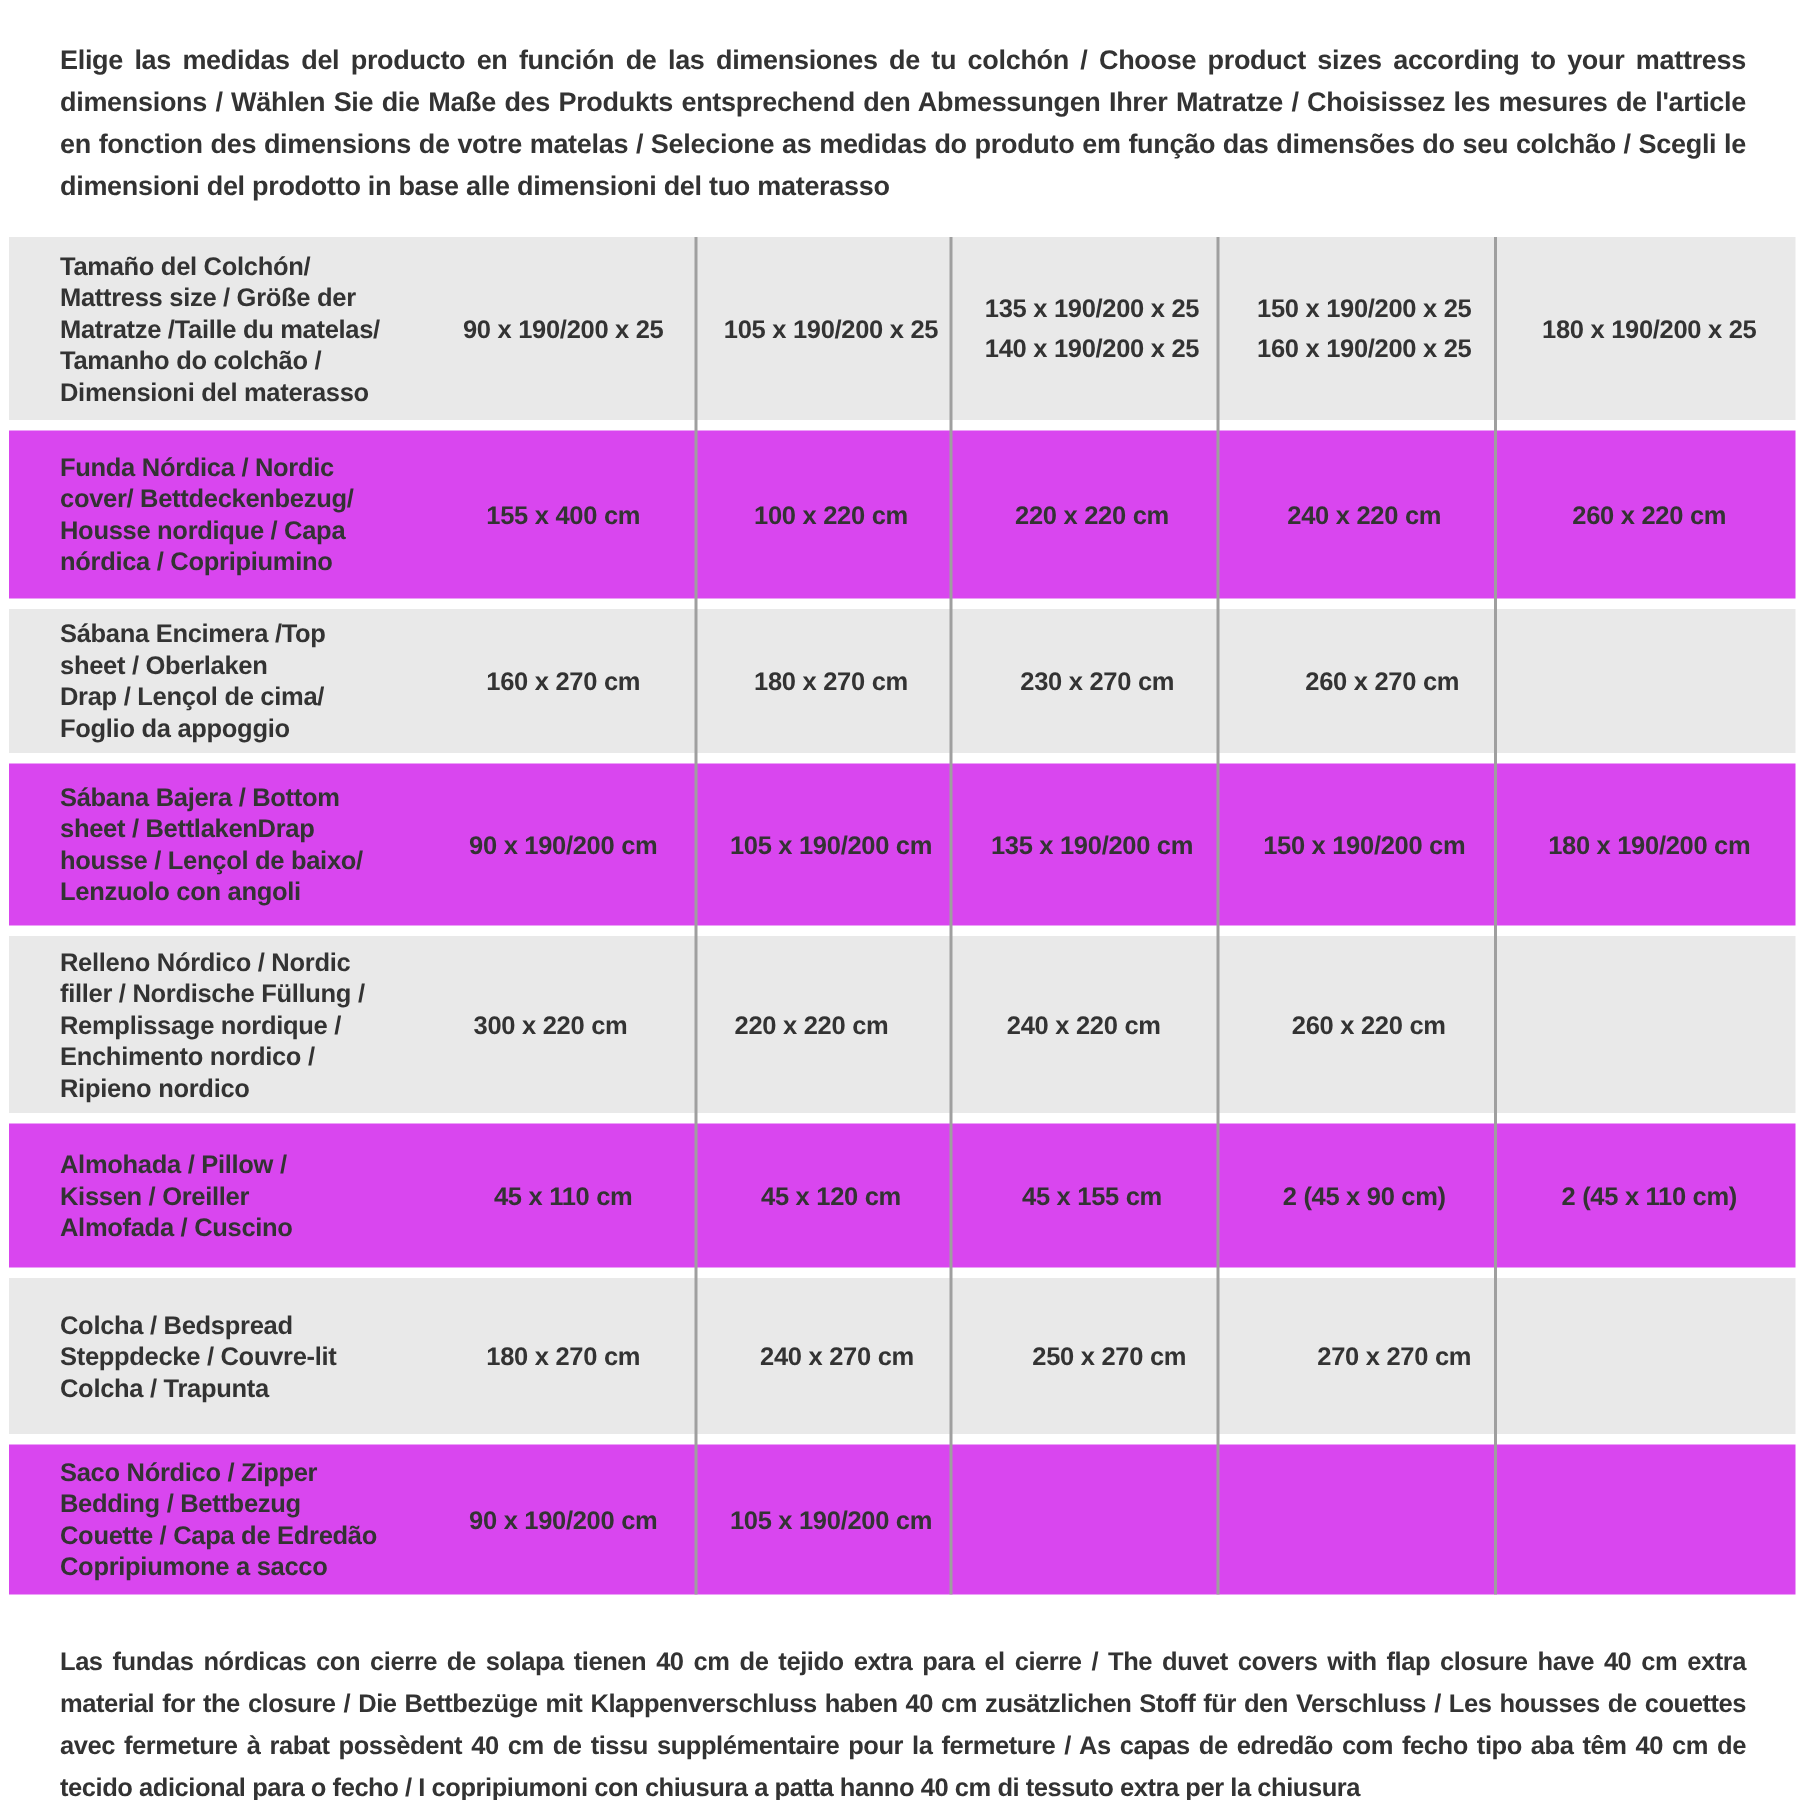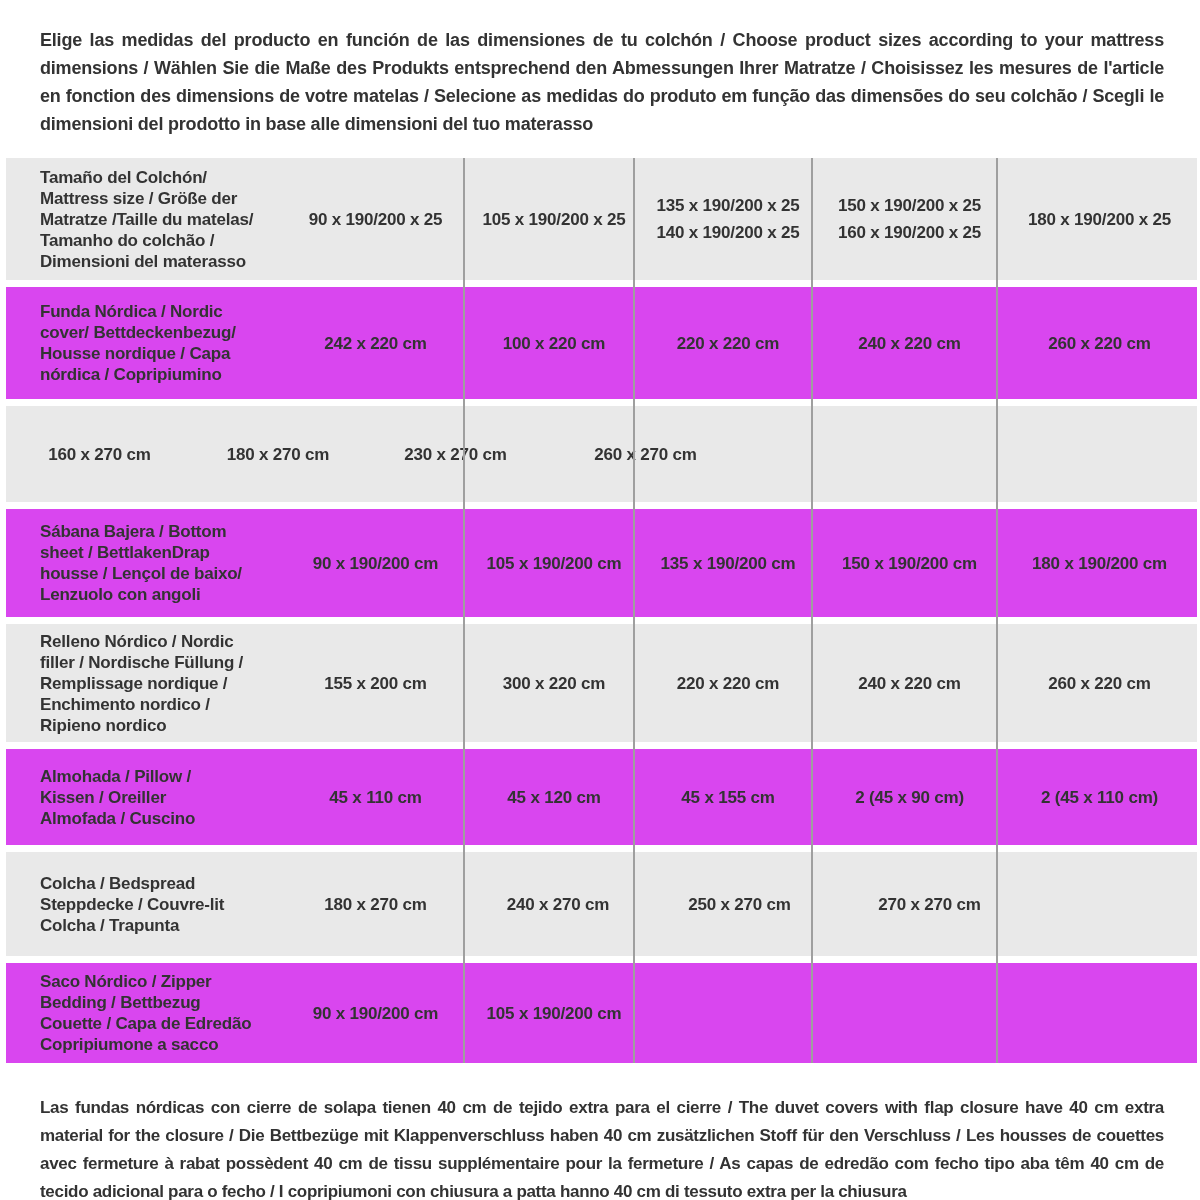--- a/index.html
+++ b/index.html
@@ -113,28 +113,32 @@
     <div class="cell value v4">150 x 190/200 x 25
 160 x 190/200 x 25</div>
     <div class="cell value v5">180 x 190/200 x 25</div>
   </div>
 
   <div class="row" style="min-height: 112px;">
     <div class="cell label label-text">Funda Nórdica /  Nordic
 cover/ Bettdeckenbezug/
 Housse nordique  / Capa
 nórdica / Copripiumino</div>
-    <div class="cell value v1">242 x 220 cm</div>
+    <div class="cell value v1">155 x 400 cm</div>
     <div class="cell value v2">100 x 220 cm</div>
     <div class="cell value v3">220 x 220 cm</div>
     <div class="cell value v4">240 x 220 cm</div>
     <div class="cell value v5">260 x 220 cm</div>
   </div>
 
   <div class="row shaded" style="min-height: 96px;">
+    <div class="cell label label-text">Sábana Encimera /Top
+sheet / Oberlaken
+Drap / Lençol de cima/
+Foglio da appoggio</div>
     <div class="cell value v1">160 x 270 cm</div>
     <div class="cell value v2">180 x 270 cm</div>
     <div class="cell value v4">230 x 270 cm</div>
     <div class="cell value v5">260 x 270 cm</div>
   </div>
 
   <div class="row" style="min-height: 108px;">
     <div class="cell label label-text">Sábana Bajera / Bottom
 sheet / BettlakenDrap
 housse / Lençol de baixo/
@@ -145,21 +149,20 @@
     <div class="cell value v4">150 x 190/200 cm</div>
     <div class="cell value v5">180 x 190/200 cm</div>
   </div>
 
   <div class="row shaded" style="min-height: 118px;">
     <div class="cell label label-text">Relleno Nórdico / Nordic
 filler / Nordische Füllung /
 Remplissage nordique /
 Enchimento nordico /
 Ripieno nordico</div>
-    <div class="cell value v1">155 x 200 cm</div>
     <div class="cell value v2">300 x 220 cm</div>
     <div class="cell value v3">220 x 220 cm</div>
     <div class="cell value v4">240 x 220 cm</div>
     <div class="cell value v5">260 x 220 cm</div>
   </div>
 
   <div class="row" style="min-height: 96px;">
     <div class="cell label label-text">Almohada  / Pillow /
 Kissen / Oreiller
 Almofada / Cuscino</div>

